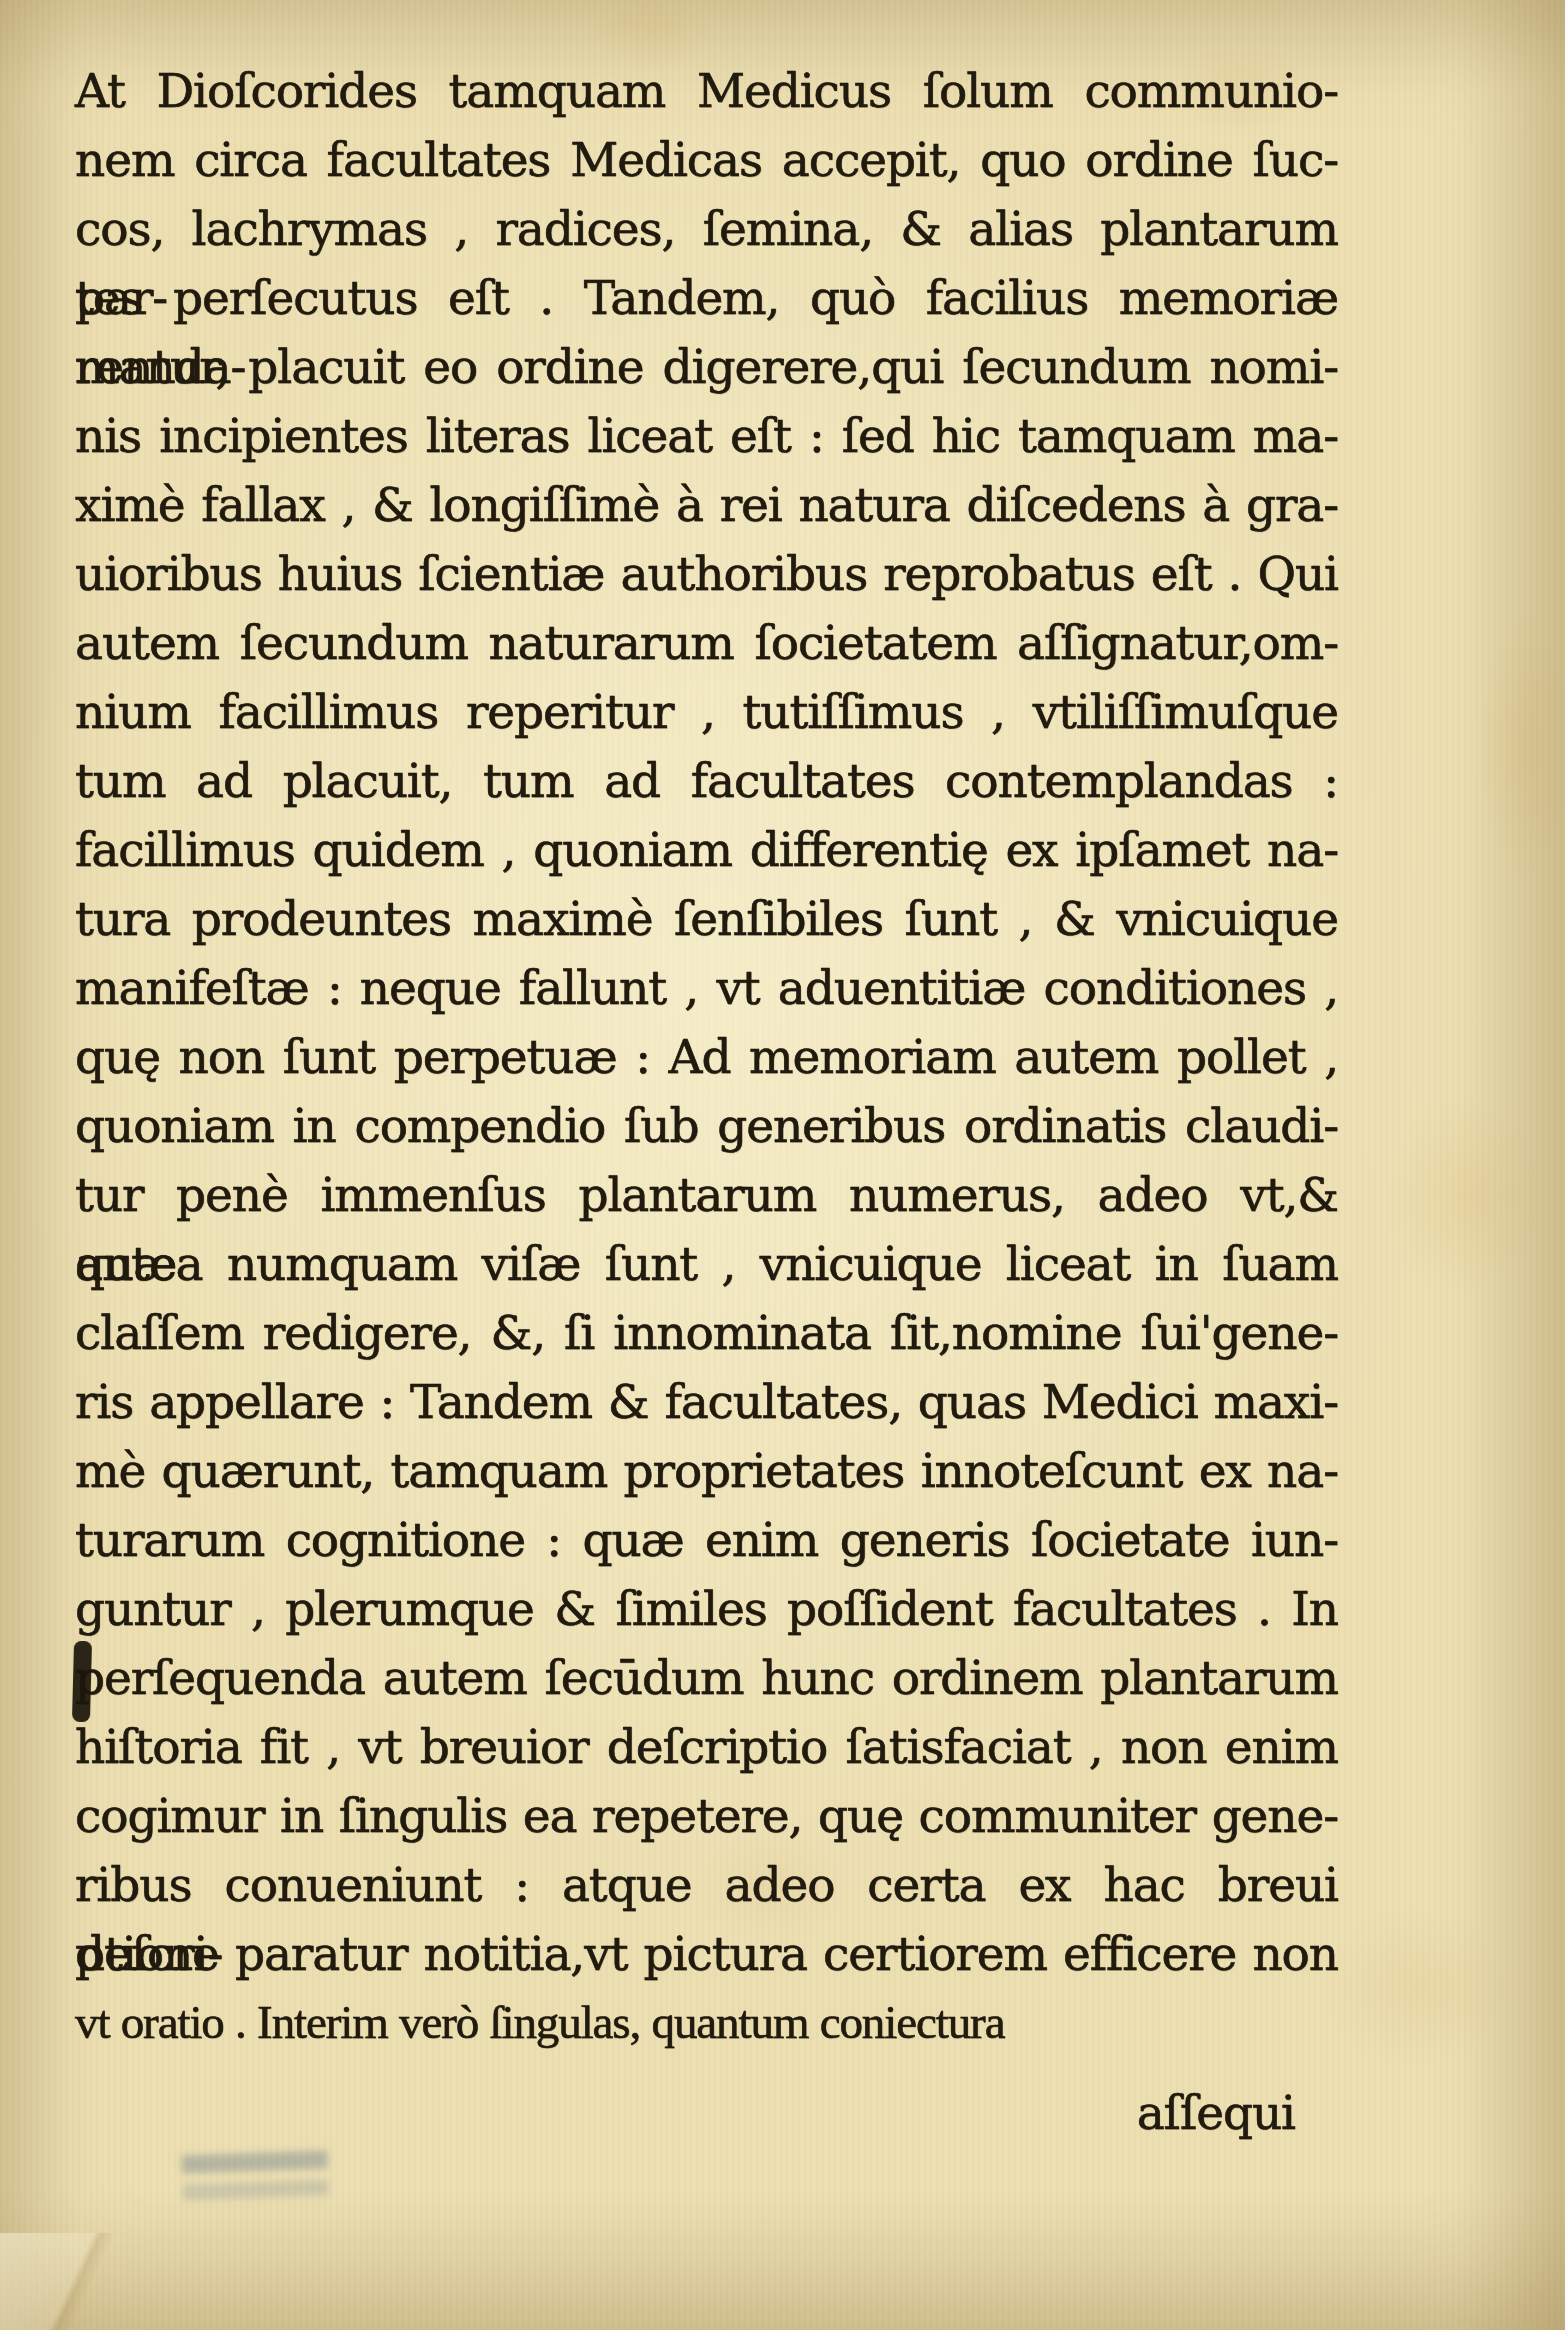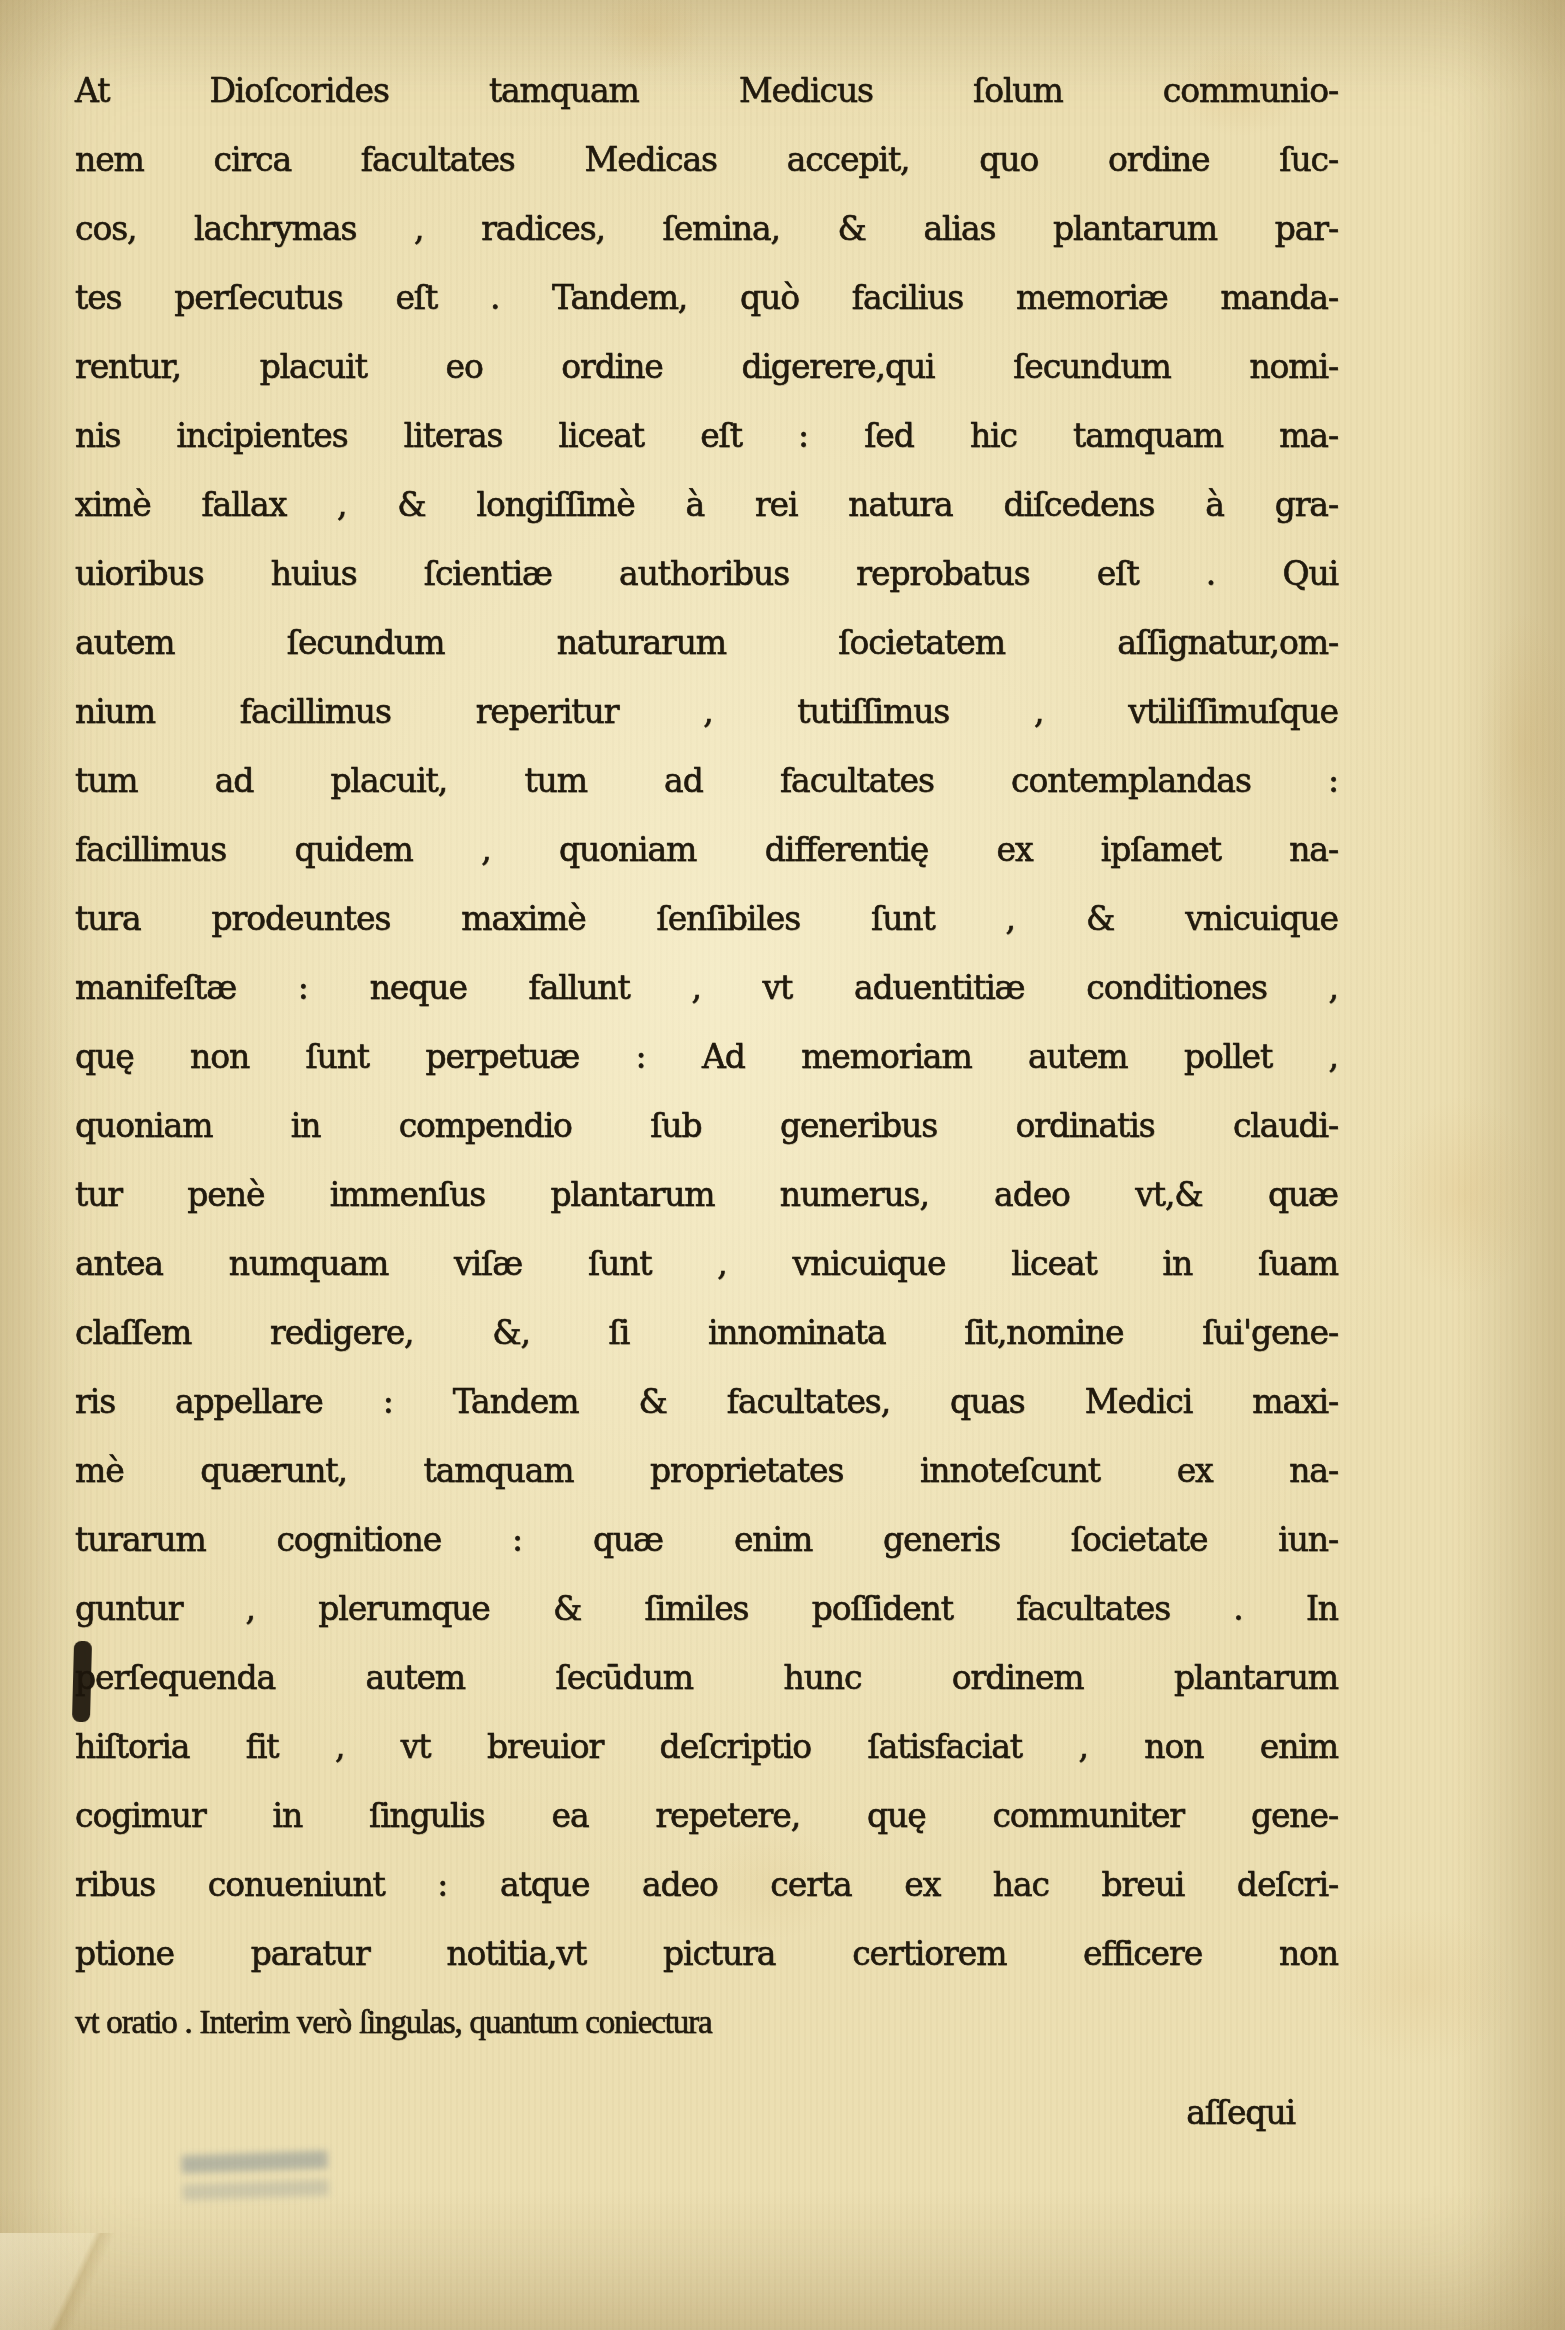--- a/index.html
+++ b/index.html
@@ -35,21 +35,21 @@
       radial-gradient(ellipse 90px 67px  at 1240px 90px,  rgba(200,145,65,0.10), rgba(200,145,65,0) 70%),
       radial-gradient(ellipse 67px 194px  at 1524px 747px, rgba(190,140,60,0.12), rgba(190,140,60,0) 70%),
       radial-gradient(ellipse 82px 60px  at 650px 30px,    rgba(200,150,70,0.10), rgba(200,150,70,0) 70%),
       radial-gradient(ellipse 105px 82px at 770px 1883px, rgba(195,148,70,0.08), rgba(195,148,70,0) 70%);
   }
   .text-block {
     position: absolute;
     left: 75px;
     top: 56px;
     width: 1263px;
-    font-size: 33px;
+    font-size: 47px;
     letter-spacing: -1.1px;
     word-spacing: 0.7px;
     -webkit-text-stroke: 0.5px var(--ink, #211a0e);
     text-shadow: 0 0 0.7px rgba(40,32,16,0.55), 0.7px 0.7px 0 rgba(60,48,24,0.18);
   }
   .line {
     height: 69px;
     line-height: 69px;
     white-space: normal;
     text-align: justify;

